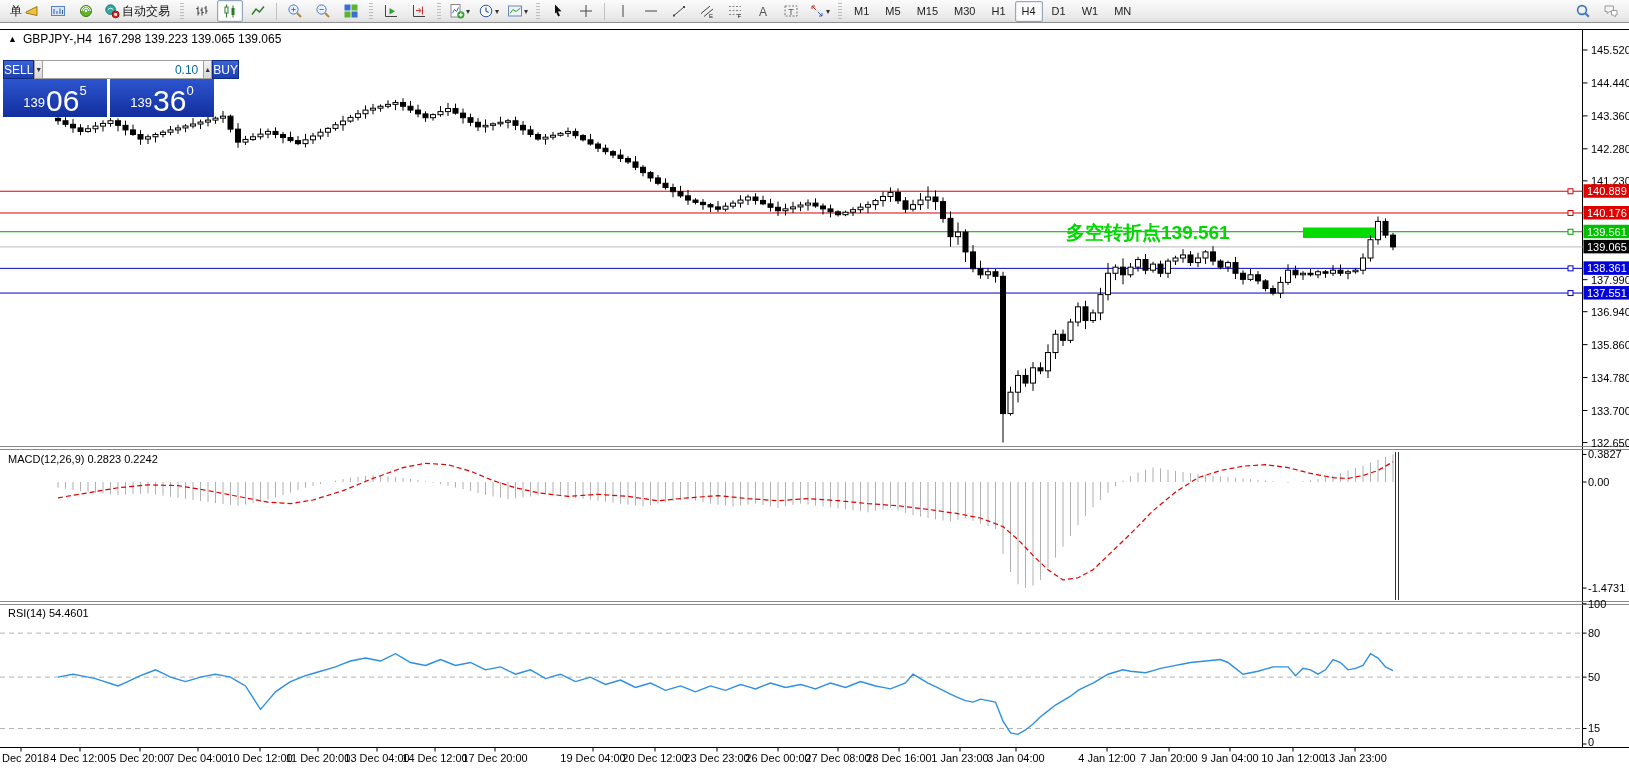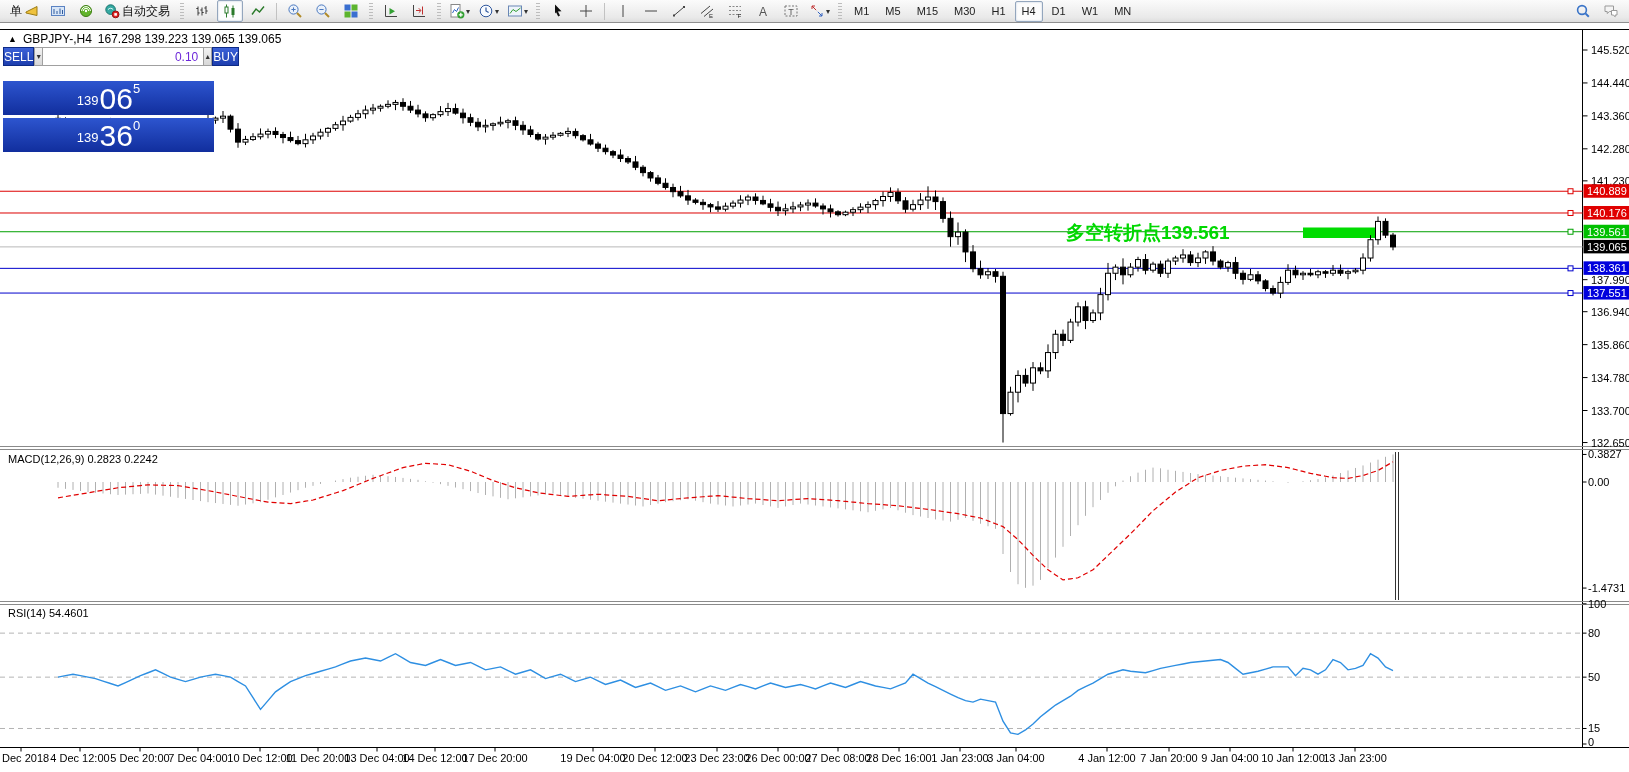--- a/index.html
+++ b/index.html
@@ -21,31 +21,31 @@
      background:repeating-linear-gradient(180deg,#bdbdbd 0 1px,transparent 1px 3px);}
   .tf-btn{height:19px;padding:0 6px;margin:4px 1px;font-size:11px;color:#222;
           display:flex;align-items:center;border:1px solid transparent;border-radius:2px;}
   .tf-btn.active{background:#fcfcfc;border:1px solid #94a6bd;box-shadow:inset 0 0 2px #b8c6d8;}
   .tb-right{margin-left:auto;display:flex;align-items:center;}
   
   .chart-title{position:absolute;left:8px;top:32px;z-index:6;font-size:12px;color:#000;
                display:flex;align-items:center;gap:6px;white-space:nowrap;}
   .chart-title .marker{font-size:9px;}
   
-  .trade-panel{position:absolute;left:3px;top:47px;width:211px;z-index:6;}
+  .trade-panel{position:absolute;left:3px;top:60px;width:211px;z-index:6;}
   .tp-row1{display:flex;height:19px;}
   .sell-btn,.buy-btn{width:60px;background:linear-gradient(#3c62d8,#1d3eae);color:#fff;
       font-size:12px;display:flex;align-items:center;justify-content:center;
       border:1px solid #0d2a86;box-sizing:border-box;}
   .vol-dn,.vol-up{width:15px;background:linear-gradient(#f2f2f2,#d8d8d8);border:1px solid #a0a0a0;
       font-size:7px;color:#333;display:flex;align-items:center;justify-content:center;box-sizing:border-box;}
   .vol-input{flex:1;background:#fff;border:1px solid #a0a0a0;border-left:none;border-right:none;
-      font-size:12px;color:#6d28d9;text-align:right;padding:0 5px 0 0;box-sizing:border-box;
+      font-size:12px;color:#0369a1;text-align:right;padding:0 5px 0 0;box-sizing:border-box;
       font-family:"Liberation Sans",sans-serif;outline:none;}
-  .tp-row2{display:flex;gap:3px;margin-top:15px;height:38px;flex-direction:column;}
+  .tp-row2{display:flex;gap:3px;margin-top:0;height:38px;}
   .price-box{flex:1;background:linear-gradient(#2d55cf,#112e9d);color:#fff;display:flex;
       align-items:flex-end;justify-content:center;padding-bottom:3px;}
   .pb-small{font-size:13px;margin:0 1px 4px 0;}
   .pb-big{font-size:30px;font-weight:normal;line-height:26px;}
   .pb-sup{font-size:13px;margin-bottom:16px;}
   svg text{font-family:"Liberation Sans",sans-serif;}
 </style>
 </head>
 <body>
 

